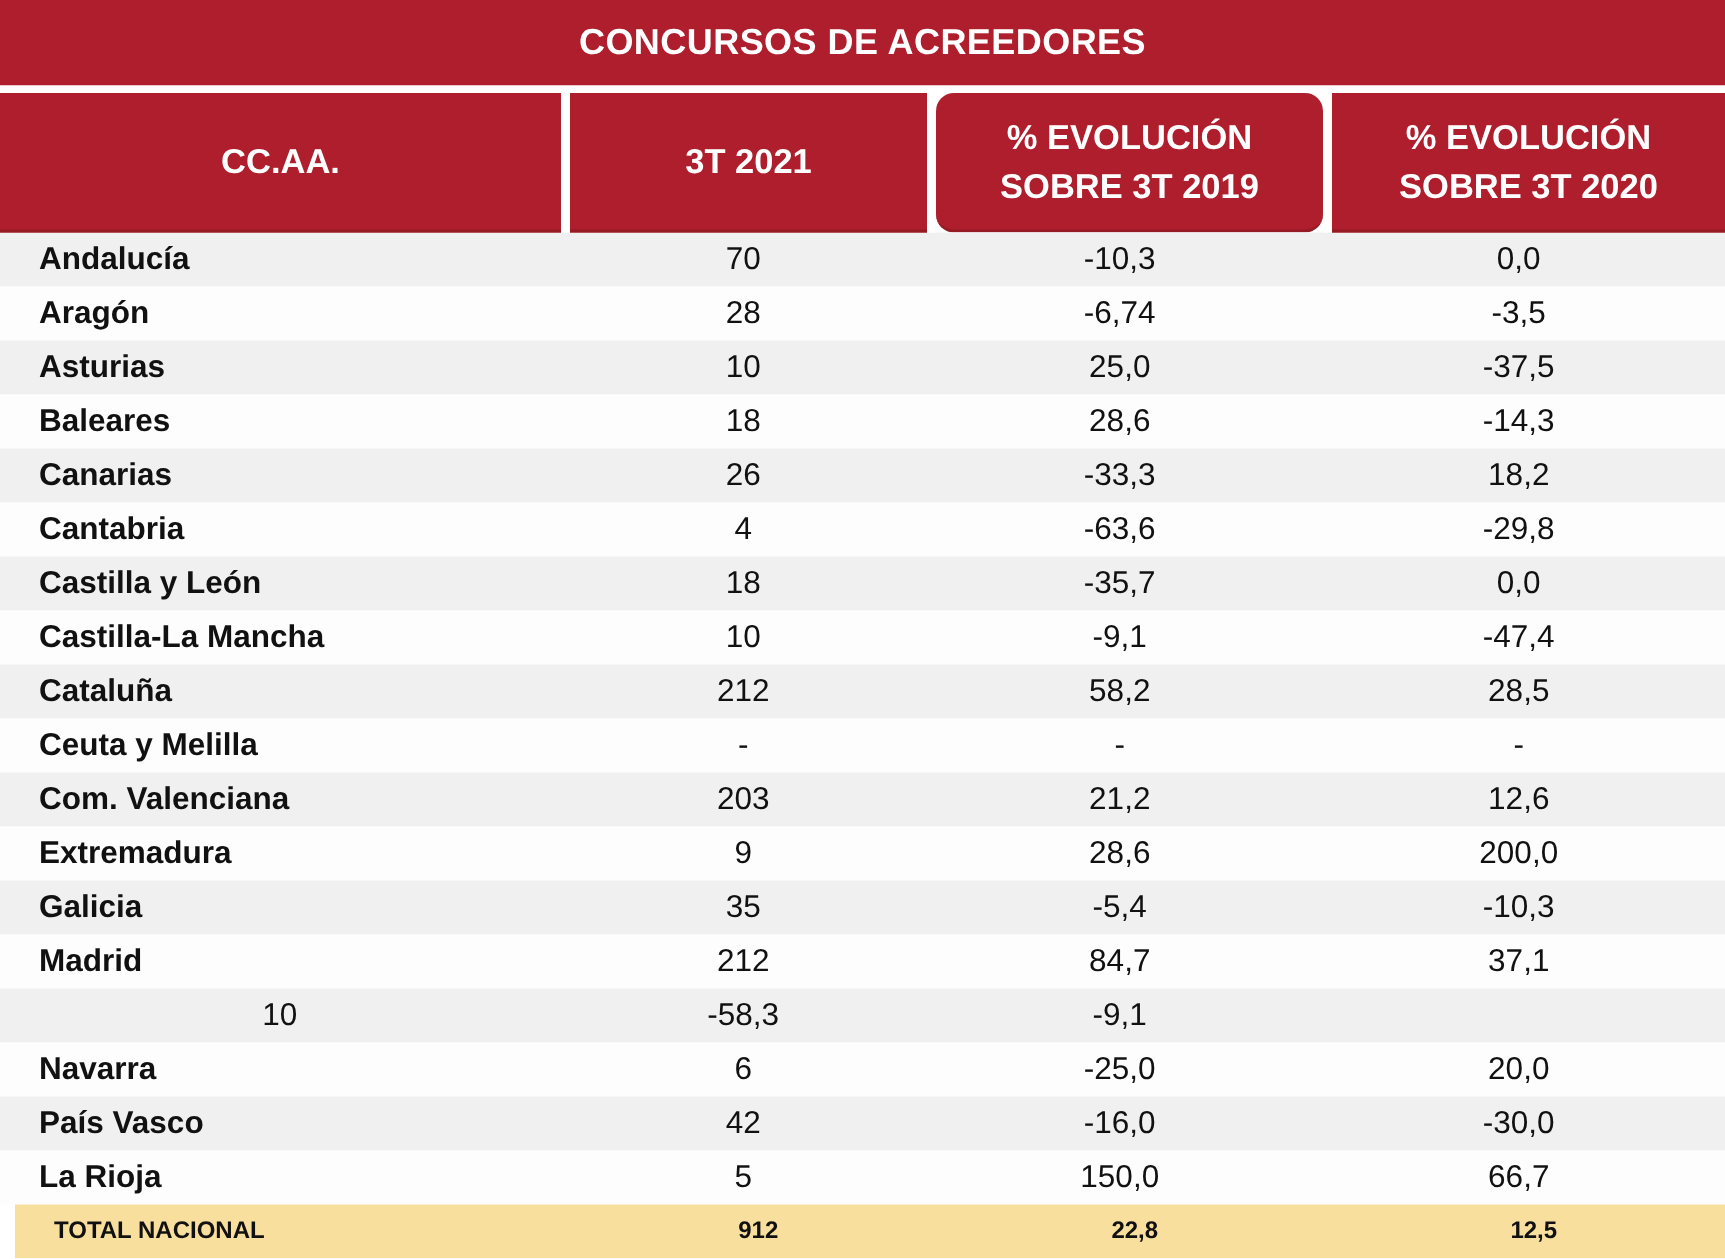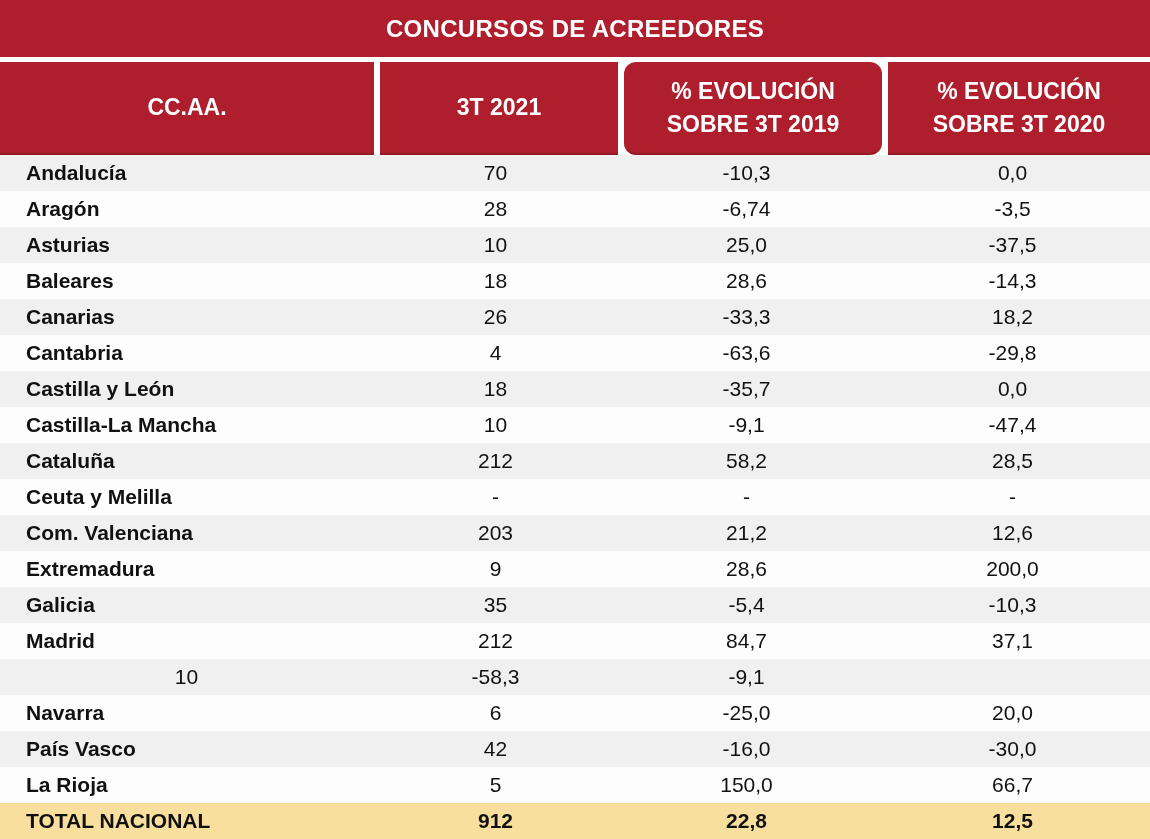--- a/index.html
+++ b/index.html
@@ -81,21 +81,22 @@
     padding-right: 7px;
     white-space: nowrap;
   }
   .total-row {
     display: grid;
     grid-template-columns: 380px 238px 264px 268px;
     height: 36px;
     align-items: center;
     background: var(--total-tan);
     font-weight: bold;
-    font-size: 21px;
+    font-size: 16px;
+    margin-left: 10px;
   }
 </style>
 </head>
 <body>
 
 <div class="table-wrap">
 
   <div class="title-bar">CONCURSOS DE ACREEDORES</div>
 
   <div class="title-gap"></div>

